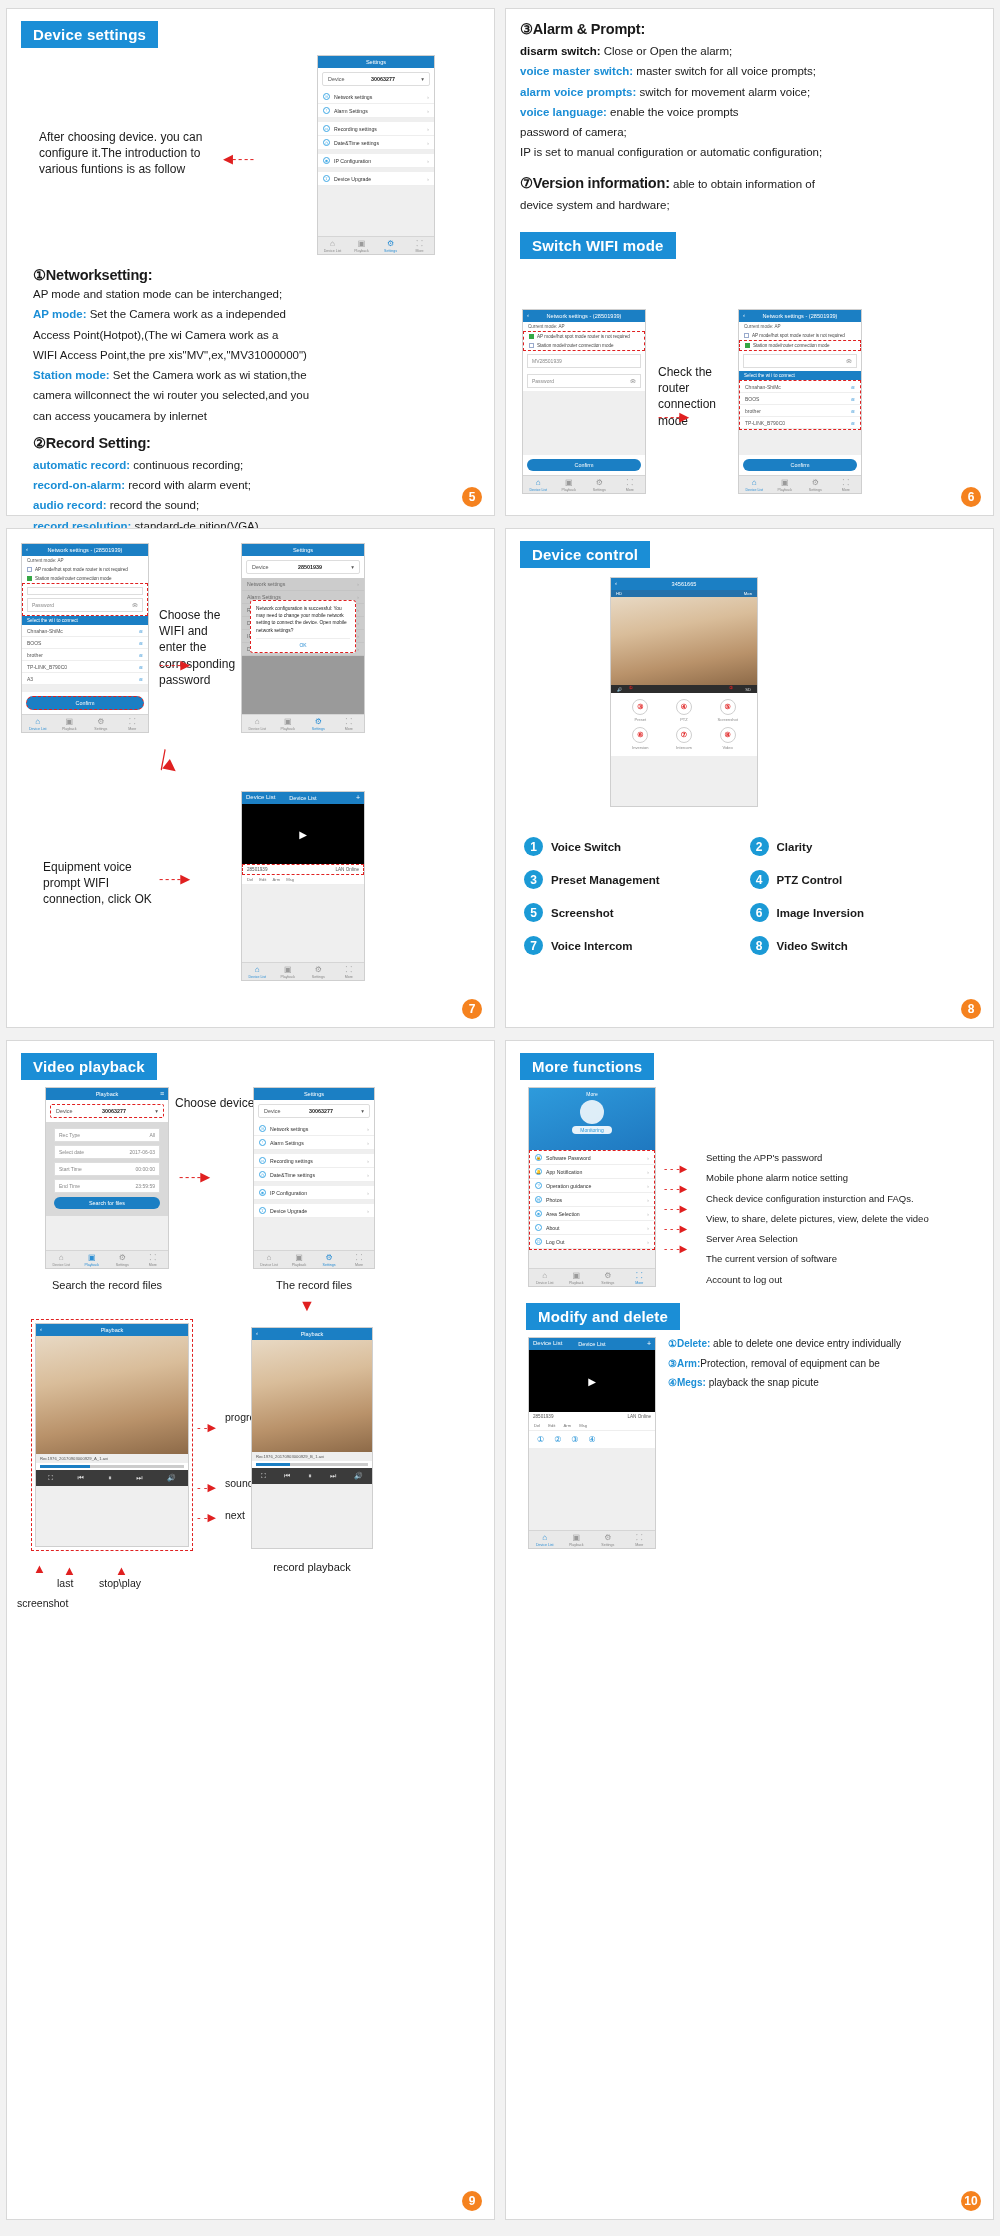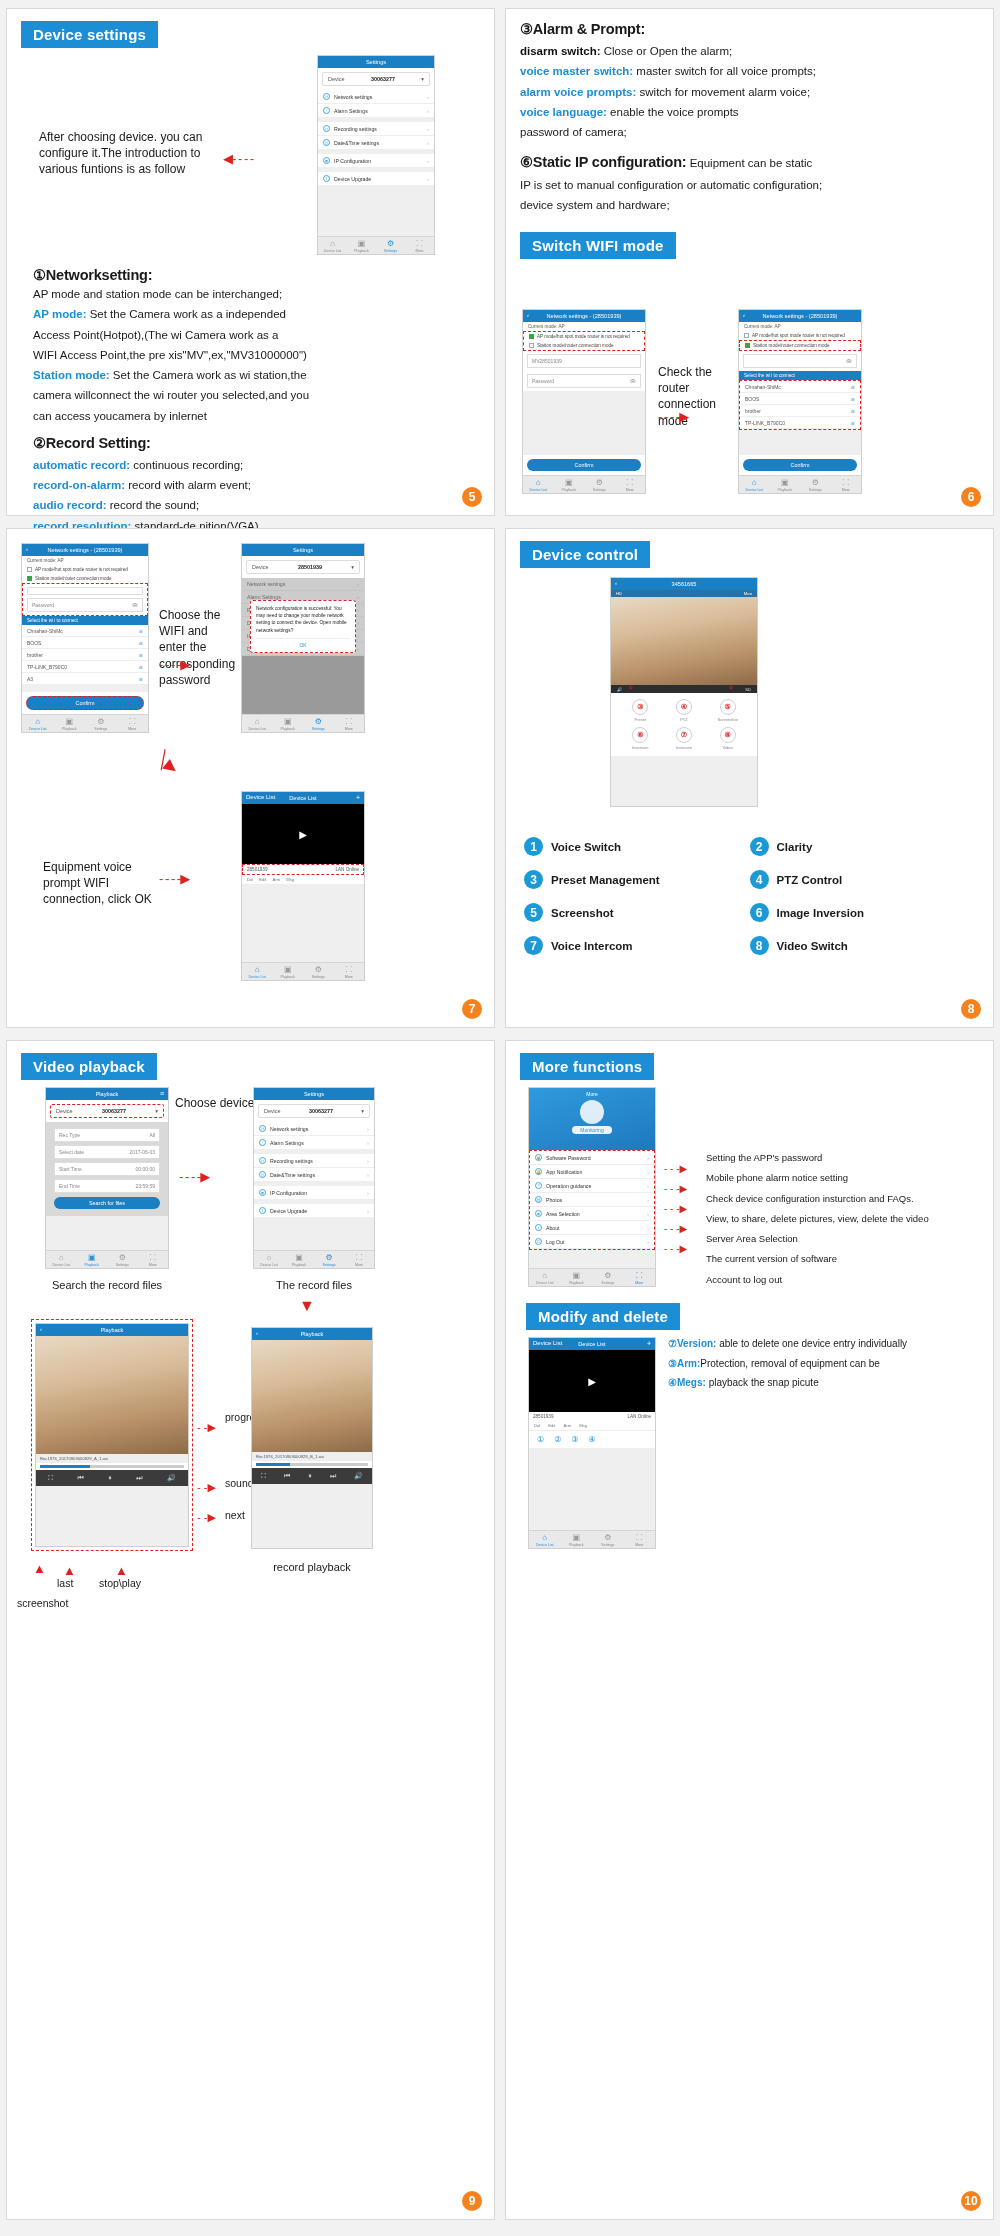--- a/index.html
+++ b/index.html
@@ -238,23 +238,23 @@
       <div>
         <div class="head-num">③Alarm &amp; Prompt:</div>
         <div class="p" style="margin-top:6px"><span class="bk">disarm switch:</span><span> Close or Open the alarm;</span></div>
         <div class="p"><span class="blue">voice master switch:</span><span>  master switch for all voice prompts;</span></div>
         <div class="p"><span class="blue">alarm voice prompts:</span><span>   switch for movement alarm voice;</span></div>
         <div class="p"><span class="blue">voice language:</span><span>  enable the voice prompts</span></div>
 
 
         <div class="p">password of camera;</div>
 
-        <div class="p" style="margin-top:11px"><span class="head-num">⑥Static IP configuration:</span><span> Equipment can be static</span></div>
         <div class="p">IP is set to manual configuration or automatic configuration;</div>
 
+        <div class="p" style="margin-top:11px"><span class="head-num">⑦Version information:</span><span> able to obtain information of</span></div>
         <div class="p">device system and hardware;</div>
       </div>
 
       <div class="badge-blue" style="margin-top:14px">Switch WIFI mode</div>
 
       
       <div class="phone" style="position:absolute;left:16px;top:300px;width:124px;height:185px">
         <div class="ph-title">
           <span class="back">‹</span>
           <span>Network settings - (28501939)</span>
@@ -850,21 +850,21 @@
         <div class="ph-body"></div>
         <div class="ph-nav">
           <div class="on"><span class="g">⌂</span><span>Device List</span></div>
           <div><span class="g">▣</span><span>Playback</span></div>
           <div><span class="g">⚙</span><span>Settings</span></div>
           <div><span class="g">⸬</span><span>More</span></div>
         </div>
       </div>
 
       <div class="ol" style="position:absolute;left:162px;top:296px;right:14px">
-        <div style="margin-bottom:5px"><span class="k">⑦Version:</span><span> able to delete one device entry individually</span></div>
+        <div style="margin-bottom:5px"><span class="k">①Delete:</span><span> able to delete one device entry individually</span></div>
         <div style="margin-bottom:5px"><span class="k">③Arm:</span><span>Protection, removal of equipment can be</span></div>
         <div style="margin-bottom:21px"><span class="k">④Megs:</span><span> playback the snap picute</span></div>
       </div>
 
       <div class="pagenum">10</div>
     </div>
   </div>
 </div>
 
 </body></html>

